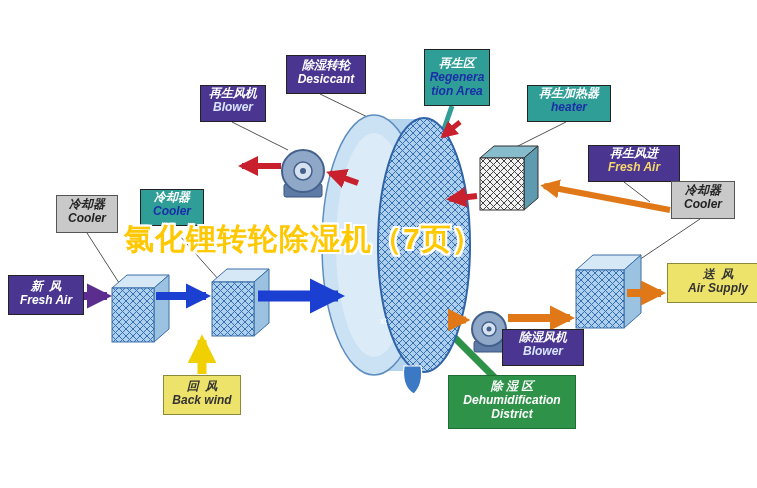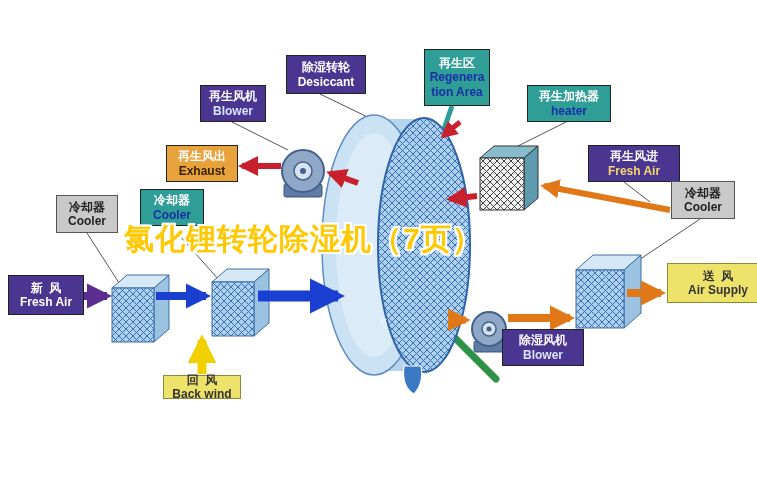--- a/index.html
+++ b/index.html
@@ -3,22 +3,22 @@
 <meta charset="utf-8">
 <style>
   html,body{margin:0;padding:0;background:#ffffff;}
   #stage{
     position:relative;width:757px;height:488px;background:#ffffff;overflow:hidden;
     font-family:"Liberation Sans", sans-serif;
   }
   #diagram-svg{position:absolute;left:0;top:0;}
   .lbl{
     position:absolute;box-sizing:border-box;border:1px solid #222;
-    display:flex;flex-direction:column;justify-content:center;align-items:center;
-    text-align:center;line-height:1.18;padding:1px 3px;z-index:3;
+    display:flex;flex-direction:column;justify-content:flex-end;align-items:center;
+    text-align:center;line-height:1.18;padding:7px 3px;z-index:3;font-style:italic;
   }
   .lbl .zh{font-weight:bold;font-size:12px;white-space:pre;}
   .lbl .en{font-weight:bold;font-size:12px;}
   .purple{background:#4A3590;}
   .purple .zh{color:#ffffff;}
   .purple .en{color:#D9E4FF;}
   .teal{background:#2F9E96;}
   .teal .zh{color:#ffffff;}
   .teal .en{color:#1B2FA8;}
   .orangebox{background:#E8A23C;}
@@ -163,24 +163,20 @@
   <div class="lbl teal" style="left:424px;top:49px;width:66px;height:57px">
     <span class="zh">再生区</span>
     <span class="en break">Regeneration Area</span>
   </div>
 
   <div class="lbl teal" style="left:527px;top:85px;width:84px;height:37px">
     <span class="zh">再生加热器</span>
     <span class="en">heater</span>
   </div>
 
-  <div class="lbl orangebox" style="left:166px;top:145px;width:72px;height:37px">
-    <span class="zh">再生风出</span>
-    <span class="en">Exhaust</span>
-  </div>
 
   <div class="lbl purple" style="left:588px;top:145px;width:92px;height:37px">
     <span class="zh">再生风进</span>
     <span class="en en-yellow">Fresh Air</span>
   </div>
 
   <div class="lbl graybox" style="left:56px;top:195px;width:62px;height:38px">
     <span class="zh">冷却器</span>
     <span class="en">Cooler</span>
   </div>
@@ -193,30 +189,34 @@
   <div class="lbl graybox" style="left:671px;top:181px;width:64px;height:38px">
     <span class="zh">冷却器</span>
     <span class="en">Cooler</span>
   </div>
 
   <div class="lbl purple" style="left:8px;top:275px;width:76px;height:40px">
     <span class="zh">新  风</span>
     <span class="en" style="color:#fff">Fresh Air</span>
   </div>
 
-  <div class="lbl yellowbox" style="left:163px;top:375px;width:78px;height:24px">
+  <div class="lbl yellowbox" style="left:163px;top:375px;width:78px;height:40px">
     <span class="zh">回  风</span>
     <span class="en">Back wind</span>
   </div>
 
   <div class="lbl yellowbox" style="left:667px;top:263px;width:102px;height:40px">
     <span class="zh">送  风</span>
     <span class="en">Air Supply</span>
   </div>
 
   <div class="lbl purple" style="left:502px;top:329px;width:82px;height:37px">
     <span class="zh">除湿风机</span>
     <span class="en">Blower</span>
   </div>
 
+  <div class="lbl greenbox" style="left:448px;top:375px;width:128px;height:54px">
+    <span class="zh">除 湿 区</span>
+    <span class="en">Dehumidification District</span>
+  </div>
 
   <div id="title">氯化锂转轮除湿机（7页）</div>
 </div>
 
 </body></html>

